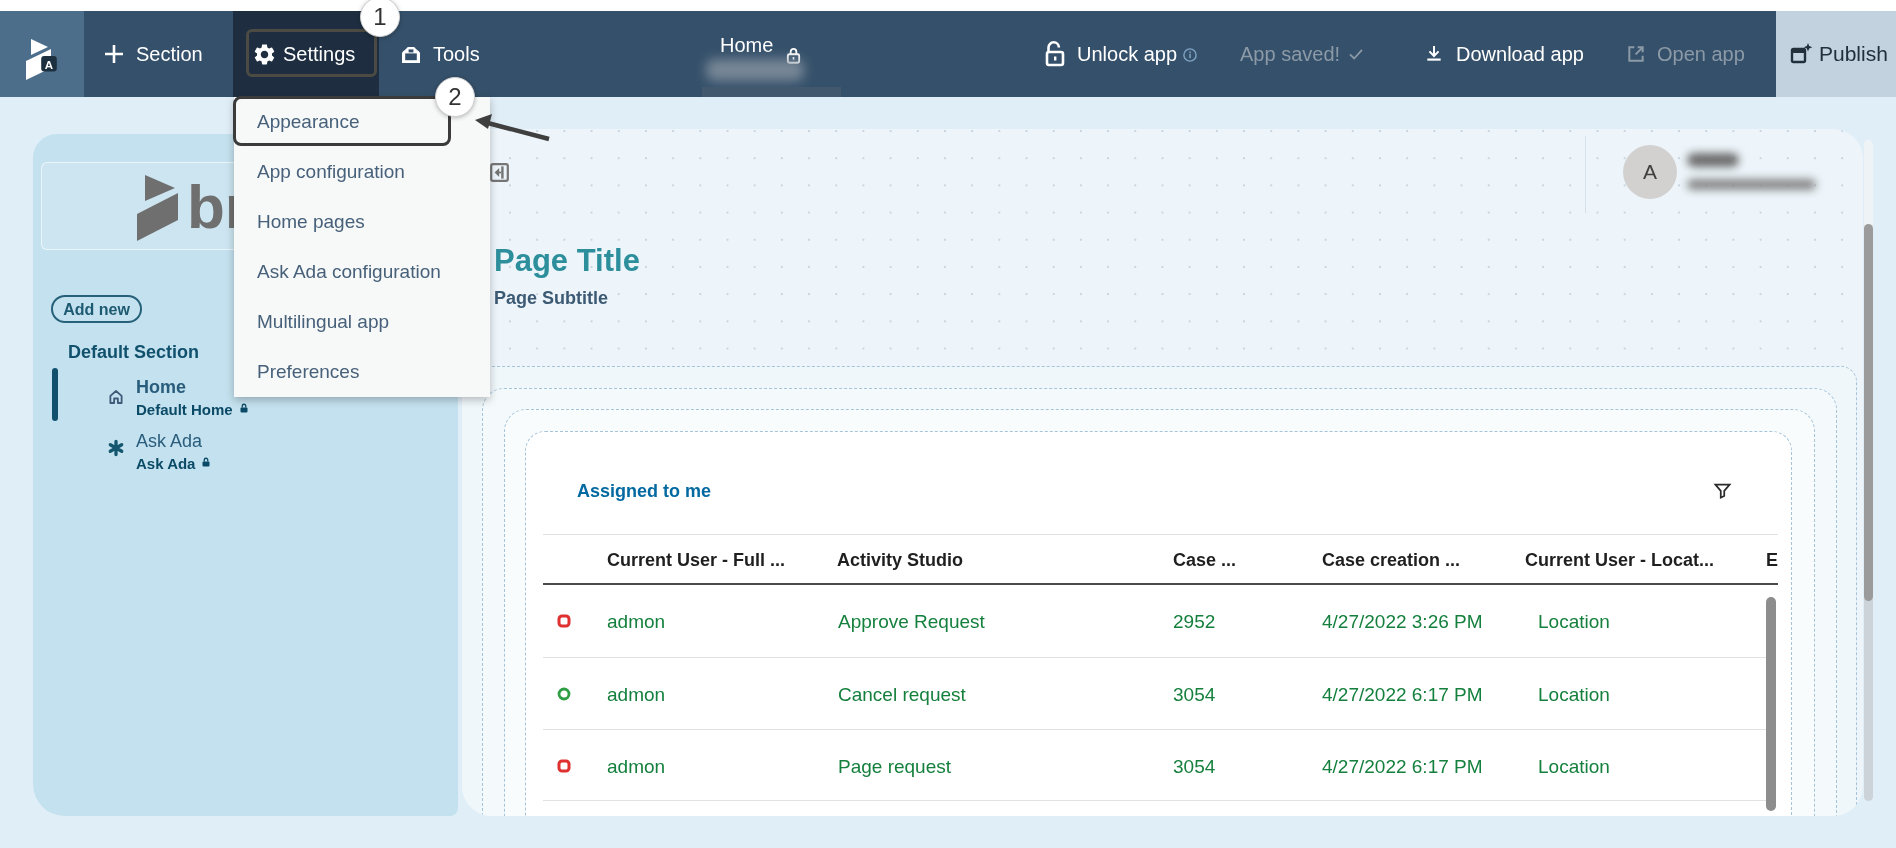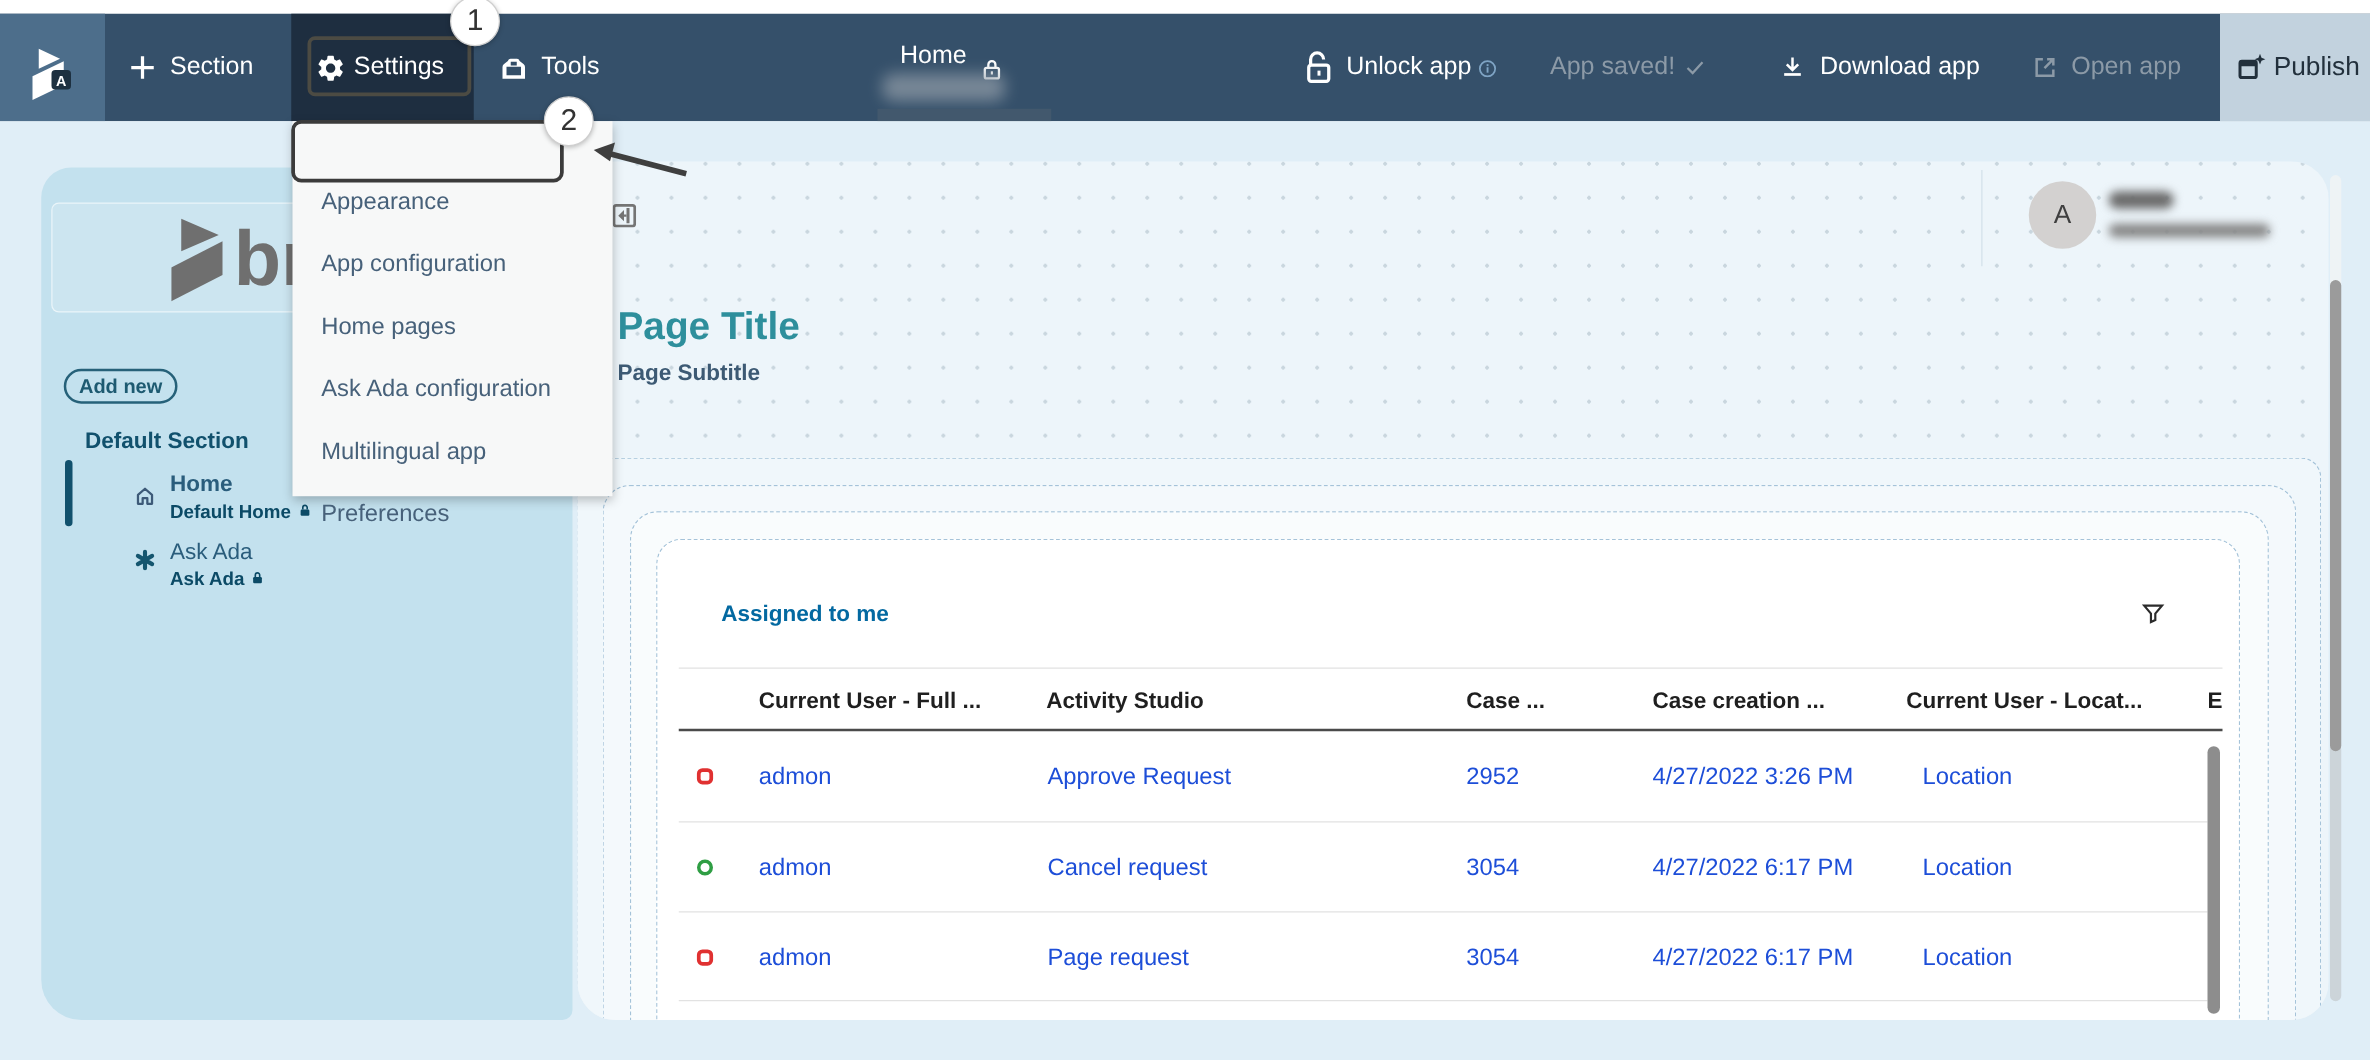--- a/index.html
+++ b/index.html
@@ -26,25 +26,25 @@
             background-size:27.2px 27.2px; background-position:7.2px -11.6px; }
 
   .dashed { position:absolute; border:1px dashed #a5c3d9; }
 
   
   #logobox { left:8px; top:28px; width:405px; height:88px; background:rgba(255,255,255,0.15); border:1px solid rgba(255,255,255,0.6); border-radius:6px; }
   #addnew { left:18px; top:161px; width:91px; height:28px; border:2px solid #266179; border-radius:15px; color:#1d5a71; font-size:16px; font-weight:600; text-align:center; line-height:25px; }
 
   
   #dropdown { left:234px; top:97px; width:256px; height:300px; background:#f7f8f8; box-shadow:0 3px 8px rgba(0,0,0,0.25); }
-  .menuitem { position:absolute; left:23px; font-size:19px; color:#47617a;margin-top:40px; }
+  .menuitem { position:absolute; left:23px; font-size:19px; color:#47617a; }
 
   
   .th { position:absolute; font-size:18px; font-weight:bold; color:#1f1f1f; white-space:nowrap; }
-  .td { position:absolute; font-size:19px; color:#1d4ed8; white-space:nowrap; }
+  .td { position:absolute; font-size:19px; color:#15803d; white-space:nowrap; }
   .rowline { position:absolute; height:1px; background:#e2e2e2; }
 
   
   .badge { position:absolute; width:40px; height:40px; border-radius:50%; background:#ffffff; border:1px solid #cfcfcf;
            box-shadow:0 1px 4px rgba(0,0,0,0.25); color:#333333; font-size:24px; text-align:center; line-height:38px; }
 </style>
 </head>
 <body>
 
 <div class="abs" id="navbar">

